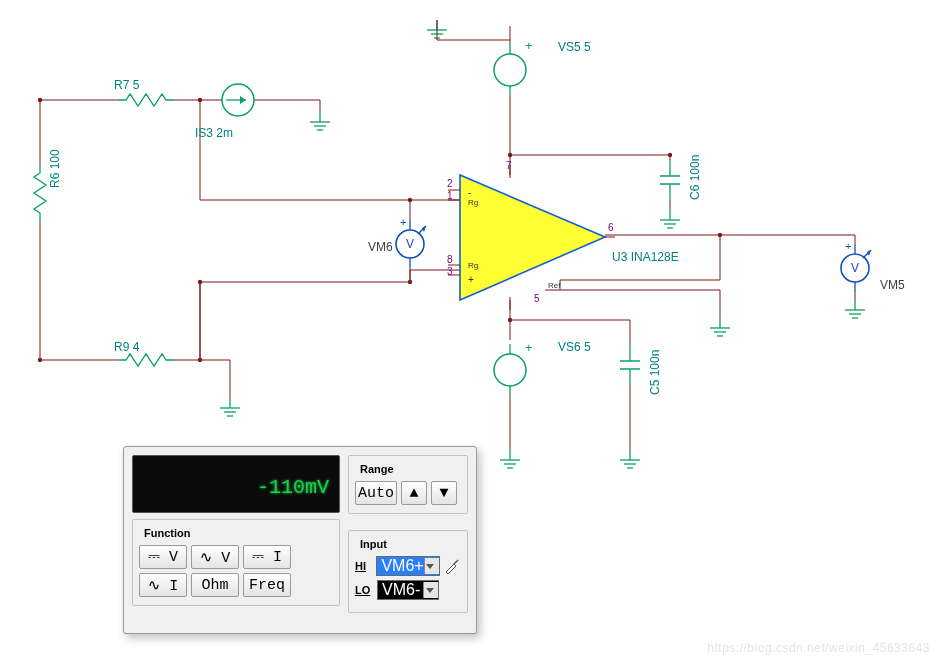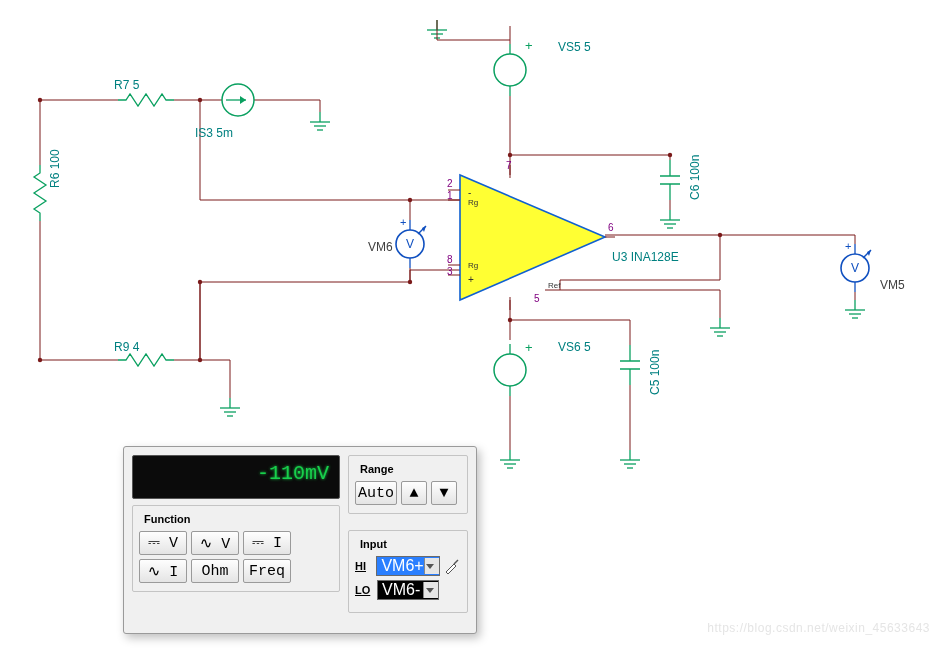--- a/index.html
+++ b/index.html
@@ -3,39 +3,39 @@
 <meta charset="utf-8">
 <style>
   html,body{margin:0;padding:0;width:938px;height:657px;background:#fff;font-family:Arial,Helvetica,sans-serif;font-size:12px;overflow:hidden}
   .canvas{position:absolute;left:0;top:0;width:938px;height:657px}
   .dotgrid{position:absolute;left:0;top:0;width:938px;height:657px;
     background-image:radial-gradient(#d9d9d9 0.7px,transparent 0.7px);
     background-size:10px 10px}
   .component-label{position:absolute;color:#008080;font-size:12px}
   .pin-label{position:absolute;color:#800080;font-size:10px}
   .ref-label{position:absolute;color:#404040;font-size:12px}
-  .watermark{position:absolute;right:8px;bottom:22px;color:#e5e5e5;font-size:12px;letter-spacing:.5px}
+  .watermark{position:absolute;right:8px;bottom:2px;color:#e5e5e5;font-size:12px;letter-spacing:.5px}
   
   .dlg{position:absolute;left:123px;top:446px;width:352px;height:186px;
     background:#f0f0f0;border:1px solid #9a9a9a;border-radius:3px;
     box-shadow:3px 4px 10px rgba(0,0,0,.25)}
   .dlg-titlebar{height:26px;display:flex;align-items:center;padding:0 4px 0 6px;
     background:linear-gradient(#fdfdfd,#e8e8e8);border-bottom:1px solid #cfcfcf;border-radius:3px 3px 0 0}
   .dlg-ico{width:14px;height:14px;margin-right:6px;display:inline-block;
     background:linear-gradient(135deg,#f33 0 50%,#3af 50% 100%);border:1px solid #888}
   .dlg-title{flex:1;color:#333;font-size:12px}
   .dlg-btns{display:flex;gap:1px}
   .dlg-btn{width:28px;height:18px;border:1px solid #9c9c9c;background:linear-gradient(#fdfdfd,#e3e3e3);
     display:flex;align-items:center;justify-content:center;font-size:10px;color:#333;border-radius:2px}
   .dlg-btn.close{background:linear-gradient(#e36f6f,#c83a2a);border-color:#a33;color:#fff;width:40px}
   .dlg-body{padding:8px;display:flex;gap:8px}
   .dlg-left{flex:1;display:flex;flex-direction:column;gap:6px}
   .dlg-right{width:120px;display:flex;flex-direction:column;gap:16px}
   .lcd{height:36px;background:#0b0b0b;border:1px solid #555;border-radius:2px;color:#18d04c;
-    font-family:"Courier New",monospace;font-size:20px;text-align:right;padding:6px 10px 0 0;
+    font-family:"Courier New",monospace;font-size:20px;text-align:right;padding:20px 10px 0 0;
     text-shadow:0 0 3px #18d04c}
   .grp{border:1px solid #c4c4c4;border-radius:2px;padding:6px 6px 8px;background:#f0f0f0}
   .grp-title{font-weight:normal;font-size:11px;margin:-13px 0 6px 2px;background:#f0f0f0;display:inline-block;padding:0 3px;font-weight:bold}
   .btnrow{display:flex;gap:4px;flex-wrap:wrap}
   .wbtn{height:22px;min-width:46px;border:1px solid #9a9a9a;background:linear-gradient(#fefefe,#e4e4e4);
     border-radius:2px;font-family:"Courier New",monospace;font-size:15px;display:flex;align-items:center;justify-content:center}
   .wbtn.small{min-width:24px}
   .inrow{display:flex;align-items:center;gap:4px;margin-bottom:4px}
   .inlbl{width:18px;font-size:11px;font-weight:bold;text-decoration:underline}
   .sel{flex:1;height:18px;border:1px solid #6a6a6a;font-size:16px;padding-left:4px;display:flex;align-items:center;justify-content:space-between}
@@ -224,21 +224,21 @@
       <text x="468" y="268" font-size="8" fill="#333">Rg</text>
       <text x="468" y="196" font-size="10" fill="#333">-</text>
       <text x="468" y="283" font-size="10" fill="#333">+</text>
       <text x="548" y="288" font-size="8" fill="#333">Ref</text>
     </g>
   </svg>
 
   <div class="component-label" style="left:114px;top:78px">R7 5</div>
   <div class="component-label" style="left:48px;top:188px;transform:rotate(-90deg);transform-origin:left top">R6 100</div>
   <div class="component-label" style="left:114px;top:340px">R9 4</div>
-  <div class="component-label" style="left:195px;top:126px">IS3 5m</div>
+  <div class="component-label" style="left:195px;top:126px">IS3 2m</div>
   <div class="component-label" style="left:558px;top:40px">VS5 5</div>
   <div class="component-label" style="left:558px;top:340px">VS6 5</div>
   <div class="component-label" style="left:688px;top:200px;transform:rotate(-90deg);transform-origin:left top">C6 100n</div>
   <div class="component-label" style="left:648px;top:395px;transform:rotate(-90deg);transform-origin:left top">C5 100n</div>
   <div class="component-label" style="left:612px;top:250px">U3 INA128E</div>
   <div class="ref-label" style="left:368px;top:240px">VM6</div>
   <div class="ref-label" style="left:880px;top:278px">VM5</div>
 
   <div class="pin-label" style="left:447px;top:178px">2</div>
   <div class="pin-label" style="left:447px;top:190px">1</div>

